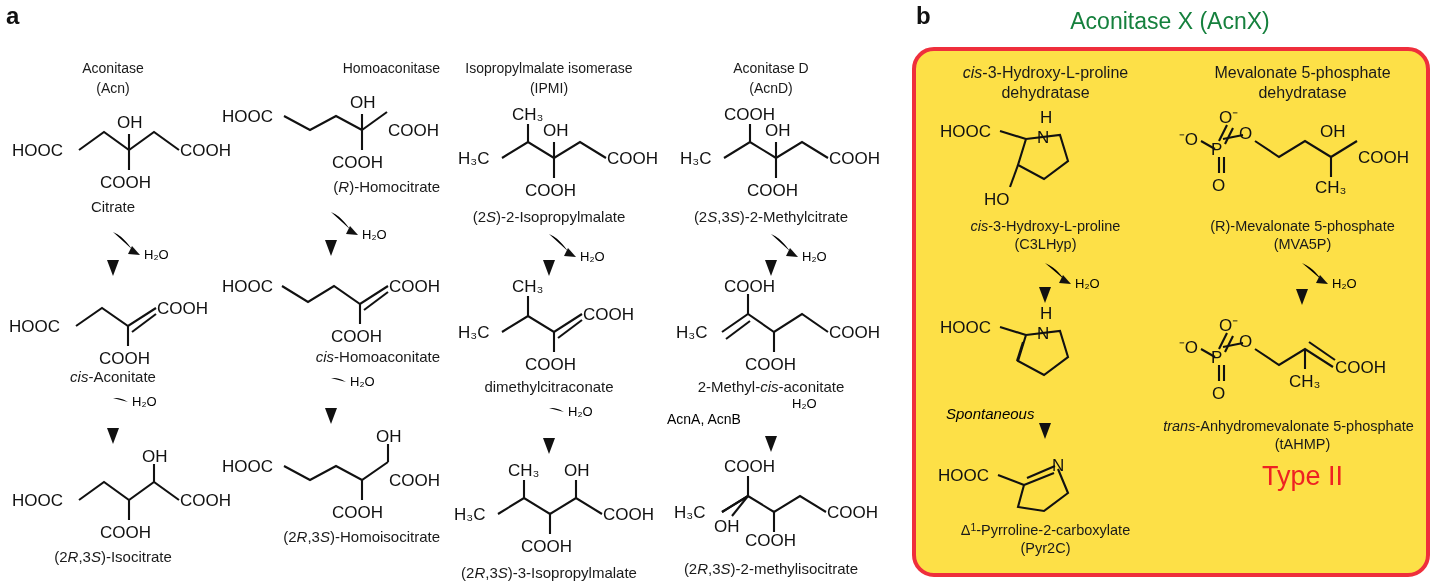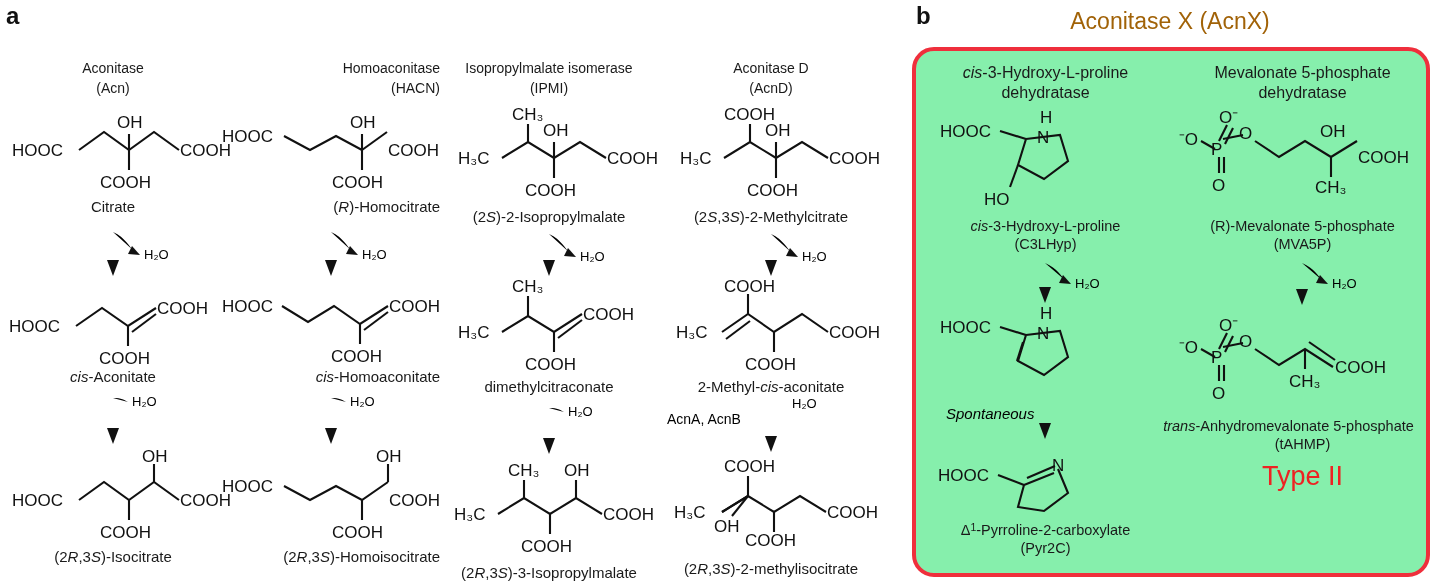--- a/index.html
+++ b/index.html
@@ -69,27 +69,27 @@
   .arrow-block svg { margin: 0 auto; }
 
   
   #panel-b { position: absolute; left: 900px; top: 0; width: 540px; height: 583px; }
   #acnx-title {
     position: absolute;
     left: 0; right: 0;
     top: 8px;
     text-align: center;
     font-size: 23px;
-    color: #a16207;
+    color: #15803d;
   }
   #acnx-box {
     position: absolute;
     left: 12px; top: 47px;
     width: 518px; height: 530px;
-    background: #86efac;
+    background: #fde047;
     border: 4px solid #ef2f3c;
     border-radius: 22px;
   }
   .bcol {
     position: absolute;
     top: 0;
     width: 255px;
     text-align: center;
   }
   #bcol-0 { left: 2px; }
@@ -182,21 +182,20 @@
         <text class="lbl" x="176" y="58">COOH</text>
         <text class="lbl" x="96" y="90">COOH</text>
       </svg>
     </div>
     <div class="cmpd-name" style="margin-top:22px">(2<i>R</i>,3<i>S</i>)-Isocitrate</div>
   </div>
 
   <div class="col" id="col-1">
     <div class="enz-title">
       <span>Homoaconitase</span>
-      <span class="ln2">(HACN)</span>
     </div>
 
     <div class="struct-wrap">
       <svg class="mol" width="218" height="78" viewBox="0 0 218 78">
         <polyline points="62,38 88,52 114,38 140,52"></polyline>
         <line x1="140" y1="52" x2="165" y2="34"></line>
         <line x1="140" y1="52" x2="140" y2="72"></line>
         <line x1="140" y1="52" x2="140" y2="36"></line>
         <text class="lbl" x="0" y="44">HOOC</text>
         <text class="lbl" x="128" y="30">OH</text>

